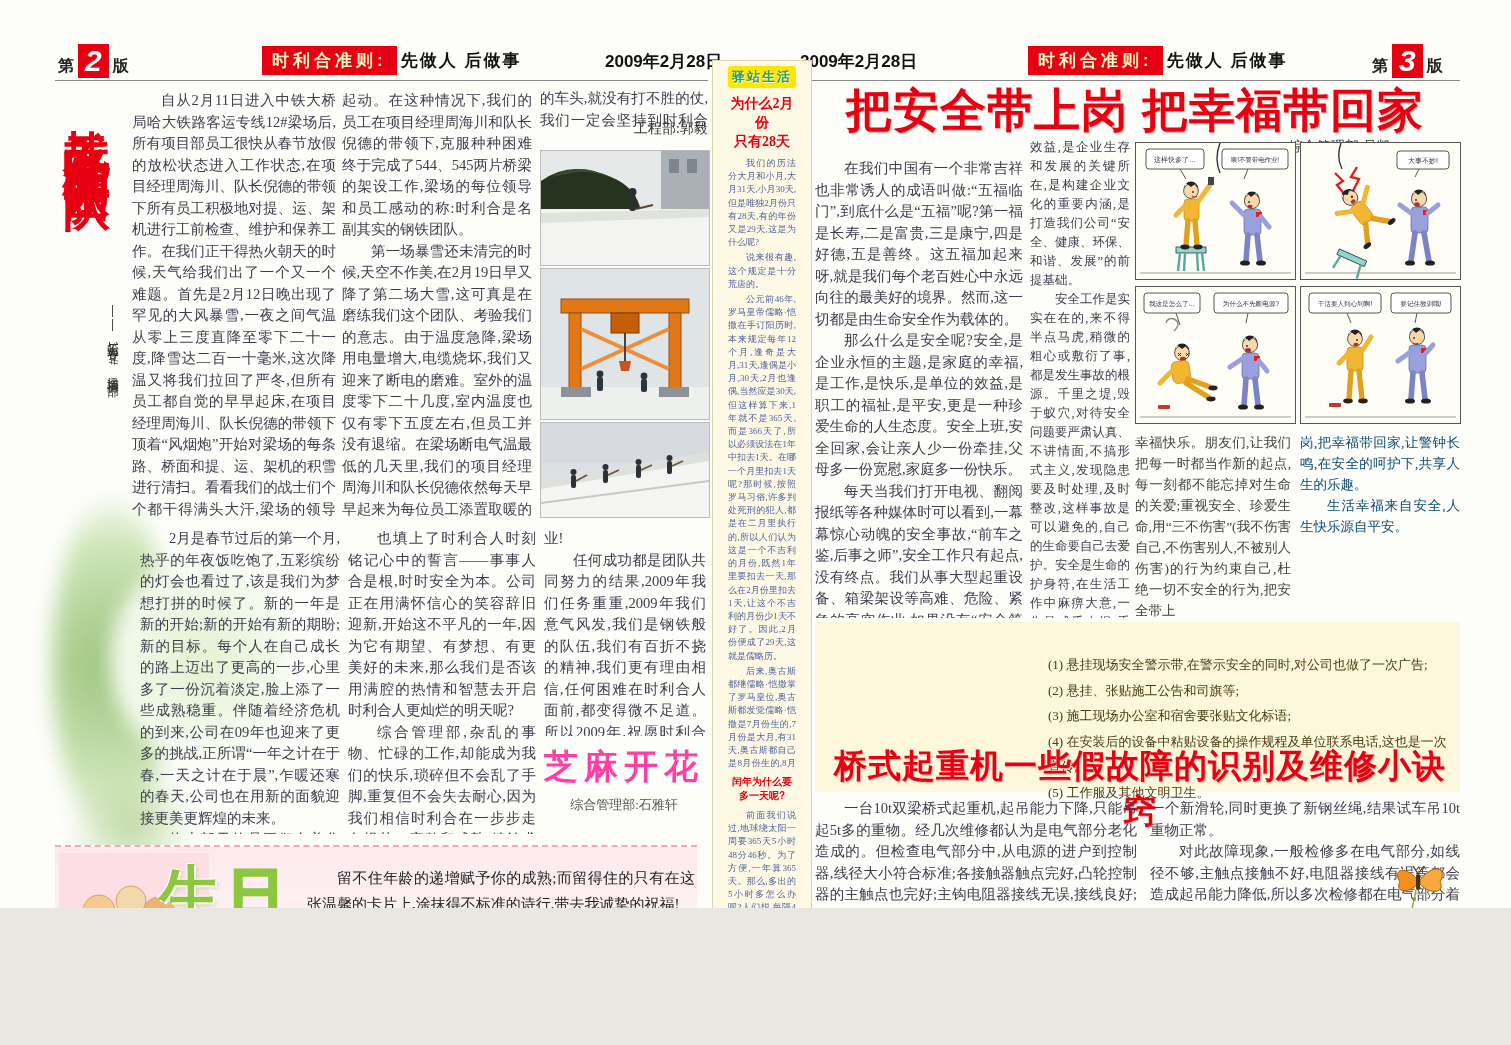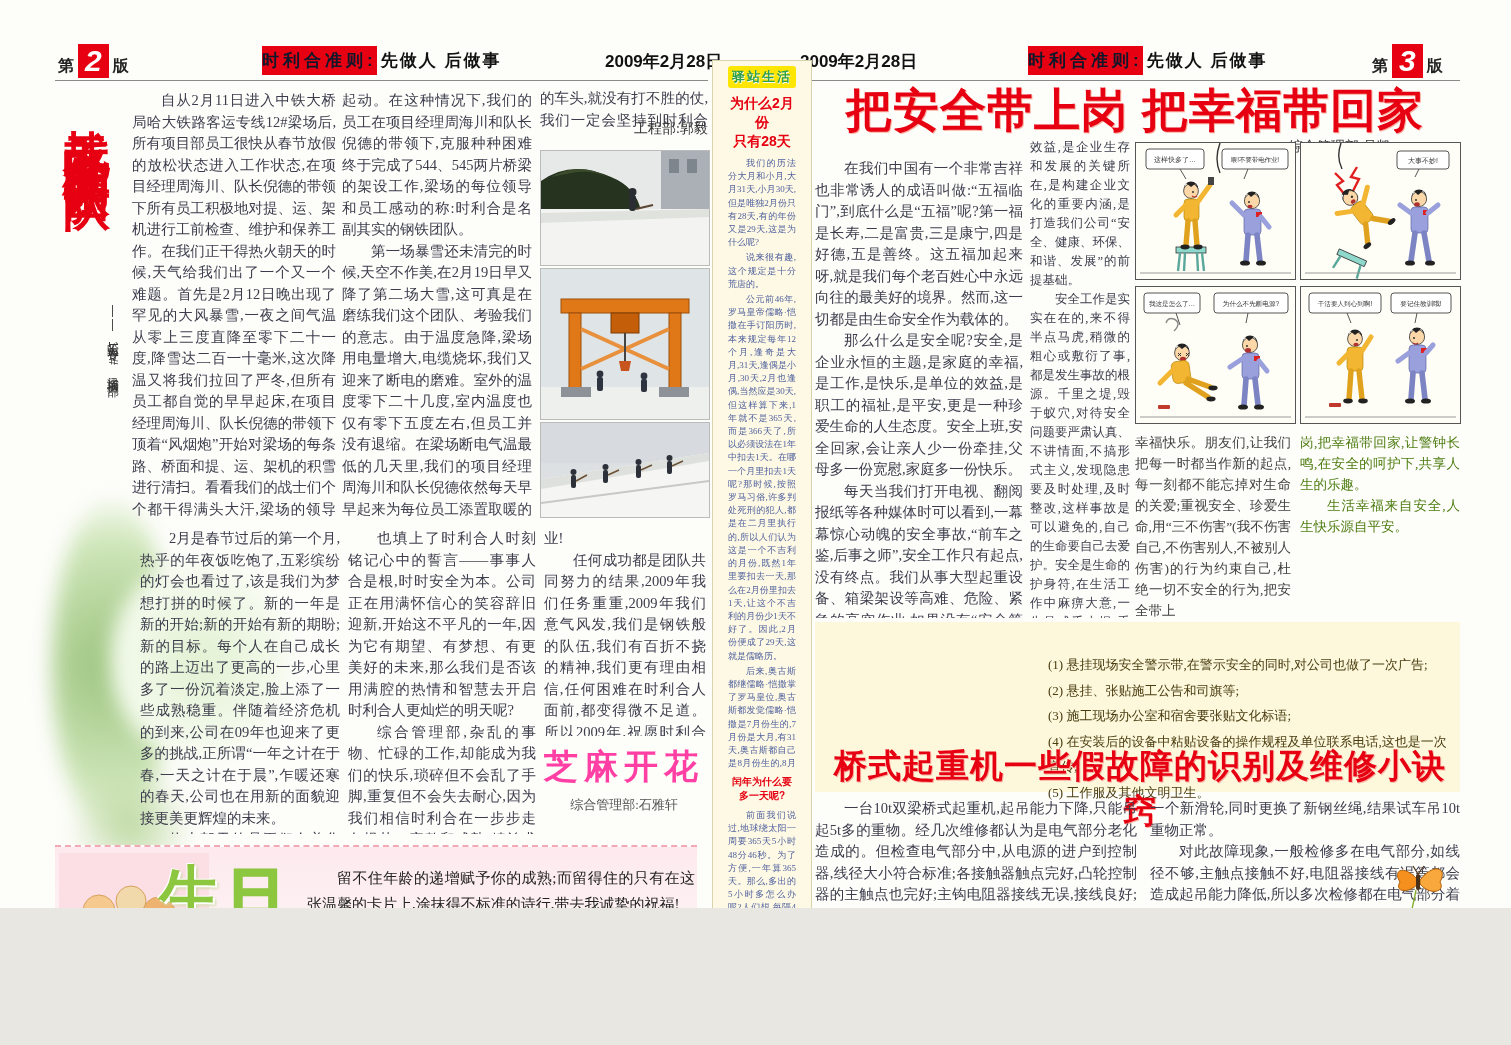--- a/index.html
+++ b/index.html
@@ -4,43 +4,43 @@
 <style>
   html,body{margin:0;padding:0;background:#e9e7e2;}
   #paper{position:relative;width:1511px;height:908px;background:#fdfdfa;margin:0 auto;overflow:hidden;
          font-family:"Liberation Serif","DejaVu Serif",serif;color:#3b3b46;}
   .abs{position:absolute;}
   
   .hdr-rule{position:absolute;height:1px;background:#8a8a8a;}
   .pagebox{display:inline-block;background:#e60012;color:#fff;font-family:"Liberation Sans",sans-serif;
            font-weight:bold;font-size:30px;line-height:34px;padding:0 7px;font-style:italic;}
   .pageword{font-size:16px;font-weight:bold;color:#222;font-family:"Liberation Sans",sans-serif;}
-  .mottobox{display:inline-block;background:#e60012;color:#0f172a;font-family:"Liberation Sans",sans-serif;
-            font-weight:bold;font-size:17px;padding:3px 0;letter-spacing:4px;}
+  .mottobox{display:inline-block;background:#e60012;color:#fef9c3;font-family:"Liberation Sans",sans-serif;
+            font-weight:bold;font-size:17px;padding:3px 10px;letter-spacing:4px;}
   .motto{font-size:17px;font-weight:bold;color:#111;font-family:"Liberation Sans",sans-serif;letter-spacing:2px;}
   .hdate{font-size:17px;font-weight:bold;color:#111;font-family:"Liberation Sans",sans-serif;}
   
   .col{position:absolute;text-align:justify;overflow:hidden;}
   .col p{margin:0;}
   .para{text-indent:2em;}
   .noindent{text-indent:0;}
   .c-std{font-size:14.5px;line-height:21.5px;color:#3c3c4c;}
   
   .vtitle{position:absolute;writing-mode:vertical-rl;color:#e60012;font-weight:bold;
           font-family:"Liberation Sans",sans-serif;}
   
   .photo{position:absolute;border:1px solid #bbb;overflow:hidden;background:#dde0e2;}
   
   #gutter{position:absolute;left:712px;top:60px;width:100px;height:948px;background:#fdf9e4;
           border:1px solid #d8d2ae;box-sizing:border-box;padding:5px 15px;overflow:hidden;}
   .gbadge{background:#ffe600;color:#2e9e4f;font-weight:bold;font-size:13px;text-align:center;
           border-radius:3px;padding:2px 0;font-family:"Liberation Sans",sans-serif;letter-spacing:2px;
           text-shadow:0.5px 0.5px 0 #fff;}
   .gtitle{color:#e60012;font-weight:bold;font-size:14px;text-align:center;line-height:19px;
-          font-family:Liberation Sans, sans-serif;margin-top:6px;}
+          font-family:Liberation Serif, serif;margin-top:6px;}
   .gbody{font-size:9px;line-height:13.2px;color:#50619e;text-align:justify;margin-top:6px;}
   .gbody p{margin:0 0 2px 0;text-indent:2em;}
   .gsub{color:#e60012;font-weight:bold;font-size:10px;text-align:center;margin-top:6px;
         font-family:"Liberation Sans",sans-serif;}
   
   .bigred{position:absolute;color:#e60012;font-weight:900;font-family:"Liberation Sans",sans-serif;
           text-align:center;letter-spacing:1px;text-shadow:1px 1px 0 #f9b0a0;}
   .byline{font-size:14px;color:#333;}
   .comic-panel{position:absolute;width:159px;height:136px;border:1px solid #555;background:#fffef6;}
   
@@ -422,21 +422,21 @@
             <ellipse cx="125" cy="114" rx="5" ry="2.6" fill="#222"></ellipse>
         </g>
         <path d="M4 130 L155 130" stroke="#999" stroke-width="1"></path>
       </svg>
     </div>
   </div>
 
   <div class="col" style="left:1135px;top:432px;width:156px;height:188px;font-size:13.5px;line-height:21px;color:#404040;">
     <p class="noindent">幸福快乐。朋友们,让我们把每一时都当作新的起点,每一刻都不能忘掉对生命的关爱;重视安全、珍爱生命,用“三不伤害”(我不伤害自己,不伤害别人,不被别人伤害)的行为约束自己,杜绝一切不安全的行为,把安全带上</p>
   </div>
-  <div class="col" style="left:1300px;top:432px;width:160px;height:188px;font-size:13.5px;line-height:21px;color:#4d7c0f;">
+  <div class="col" style="left:1300px;top:432px;width:160px;height:188px;font-size:13.5px;line-height:21px;color:#0c4a6e;">
     <p class="noindent">岗,把幸福带回家,让警钟长鸣,在安全的呵护下,共享人生的乐趣。</p>
     <span><p class="para">生活幸福来自安全,人生快乐源自平安。</p></span>
   </div>
 
   <div id="yellowstrip"></div>
   <div class="cw-items">
       <p class="noindent">(1)  悬挂现场安全警示带,在警示安全的同时,对公司也做了一次广告;</p>
       <p class="noindent">(2)  悬挂、张贴施工公告和司旗等;</p>
       <p class="noindent">(3)  施工现场办公室和宿舍要张贴文化标语;</p>
       <p class="noindent">(4)  在安装后的设备中粘贴设备的操作规程及单位联系电话,这也是一次宣传;</p>

